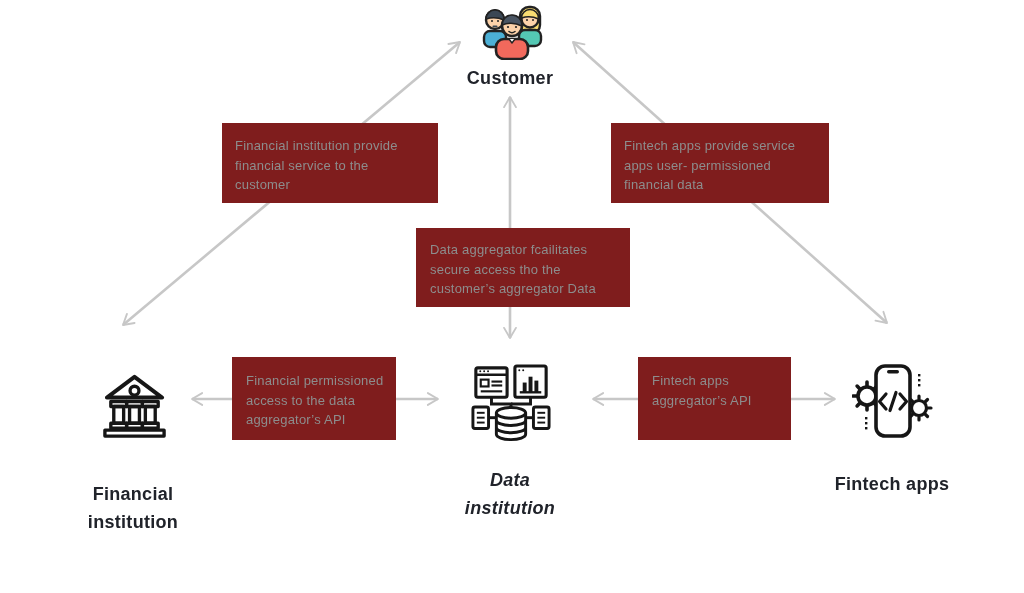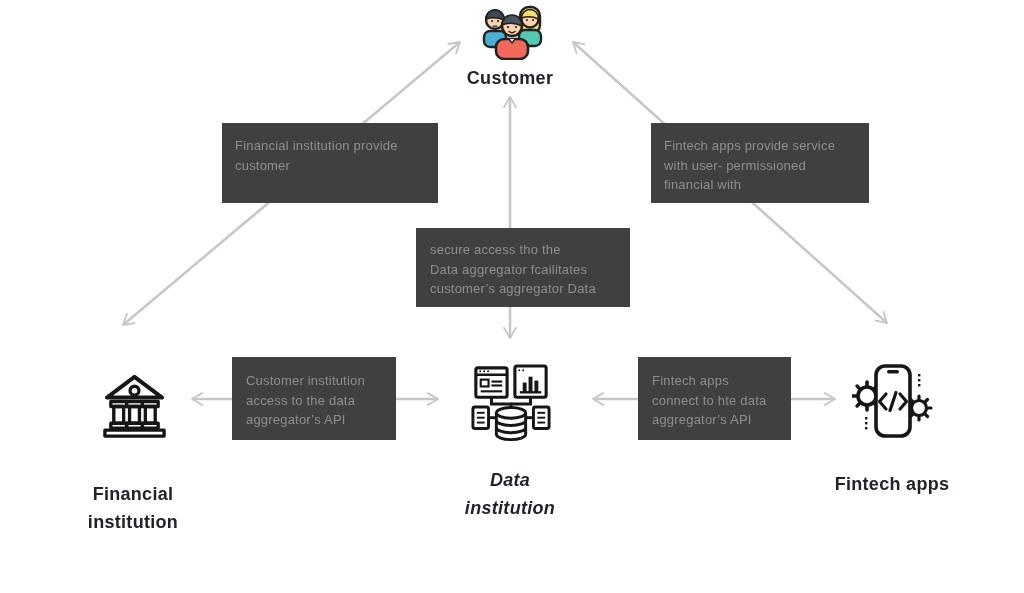--- a/index.html
+++ b/index.html
@@ -7,35 +7,35 @@
     position:relative;
     width:1024px;height:593px;
     background:#ffffff;
     font-family:"Liberation Sans", sans-serif;
     overflow:hidden;
   }
   .arrows{position:absolute;left:0;top:0;z-index:1;}
   .arrows line{stroke:#c7c7c7;stroke-width:2.6;}
   .callout{
     position:absolute;z-index:2;
-    background:#404040;
+    background:#7f1d1d;
     color:#8d8d8d;
     font-size:13px;line-height:19.5px;
     letter-spacing:.2px;
   }
   .callout span{display:block;white-space:nowrap;}
   .node-label{
     position:absolute;z-index:2;
     width:200px;text-align:center;
     font-size:18px;font-weight:700;line-height:28px;
     color:#20232a;letter-spacing:.3px;
   }
   .node-icon{position:absolute;z-index:2;}
   .co-tl{left:222px;top:123px;width:216px;height:80px;padding:13px 0 0 13px;box-sizing:border-box;}
-  .co-tr{left:651px;top:123px;width:218px;height:80px;padding:13px 0 0 13px;box-sizing:border-box;}
+  .co-tr{left:611px;top:123px;width:218px;height:80px;padding:13px 0 0 13px;box-sizing:border-box;}
   .co-mid{left:416px;top:228px;width:214px;height:79px;padding:12px 0 0 14px;box-sizing:border-box;}
   .co-ml{left:232px;top:357px;width:164px;height:83px;padding:14px 0 0 14px;box-sizing:border-box;}
   .co-mr{left:638px;top:357px;width:153px;height:83px;padding:14px 0 0 14px;box-sizing:border-box;}
 </style>
 </head>
 <body>
 
 <div class="stage">
 
   <svg class="arrows" width="1024" height="593">
@@ -73,40 +73,40 @@
     <path d="M24,23 a10,10 0 0 1 20,0 l0,1 q-10,-5 -20,-1 z" fill="#4a5563" stroke="#222" stroke-width="1.6"></path>
     <circle cx="30" cy="25" r="1.1" fill="#222"></circle>
       <circle cx="38" cy="25" r="1.1" fill="#222"></circle>
     <path d="M31,29.5 q3,2.5 6,0" fill="none" stroke="#222" stroke-width="1.5" stroke-linecap="round"></path>
     <path d="M31,37 l3,4 l3,-4" fill="#ffffff" stroke="#222" stroke-width="1.4" stroke-linejoin="round"></path>
   </svg>
   <div class="node-label" style="left:410px;top:64px;">Customer</div>
 
   <div class="callout co-tl">
     <span>Financial institution provide</span>
+    <span>financial service to the</span>
     <span>customer</span>
   </div>
   <div class="callout co-tr">
     <span>Fintech apps provide service</span>
-    <span>with user- permissioned</span>
-    <span>financial with</span>
+    <span>apps user- permissioned</span>
+    <span>financial data</span>
   </div>
   <div class="callout co-mid">
+    <span>Data aggregator fcailitates</span>
     <span>secure access tho the</span>
-    <span>Data aggregator fcailitates</span>
     <span>customer’s aggregator Data</span>
   </div>
   <div class="callout co-ml">
-    <span>Customer institution</span>
+    <span>Financial permissioned</span>
     <span>access to the data</span>
     <span>aggregator’s API</span>
   </div>
   <div class="callout co-mr">
     <span>Fintech apps</span>
-    <span>connect to hte data</span>
     <span>aggregator’s API</span>
   </div>
 
   <svg class="node-icon" style="left:98px;top:368px;" width="73" height="73" viewBox="0 0 74 72">
     <g fill="none" stroke="#161616" stroke-width="4" stroke-linejoin="round">
       <path d="M9,29 L37,8 L65,29 Z"></path>
       <circle cx="37" cy="22" r="4.5" stroke-width="3.4"></circle>
     </g>
     <g fill="none" stroke="#161616" stroke-width="3.4" stroke-linejoin="round">
       <rect x="13" y="33" width="16" height="5"></rect>

